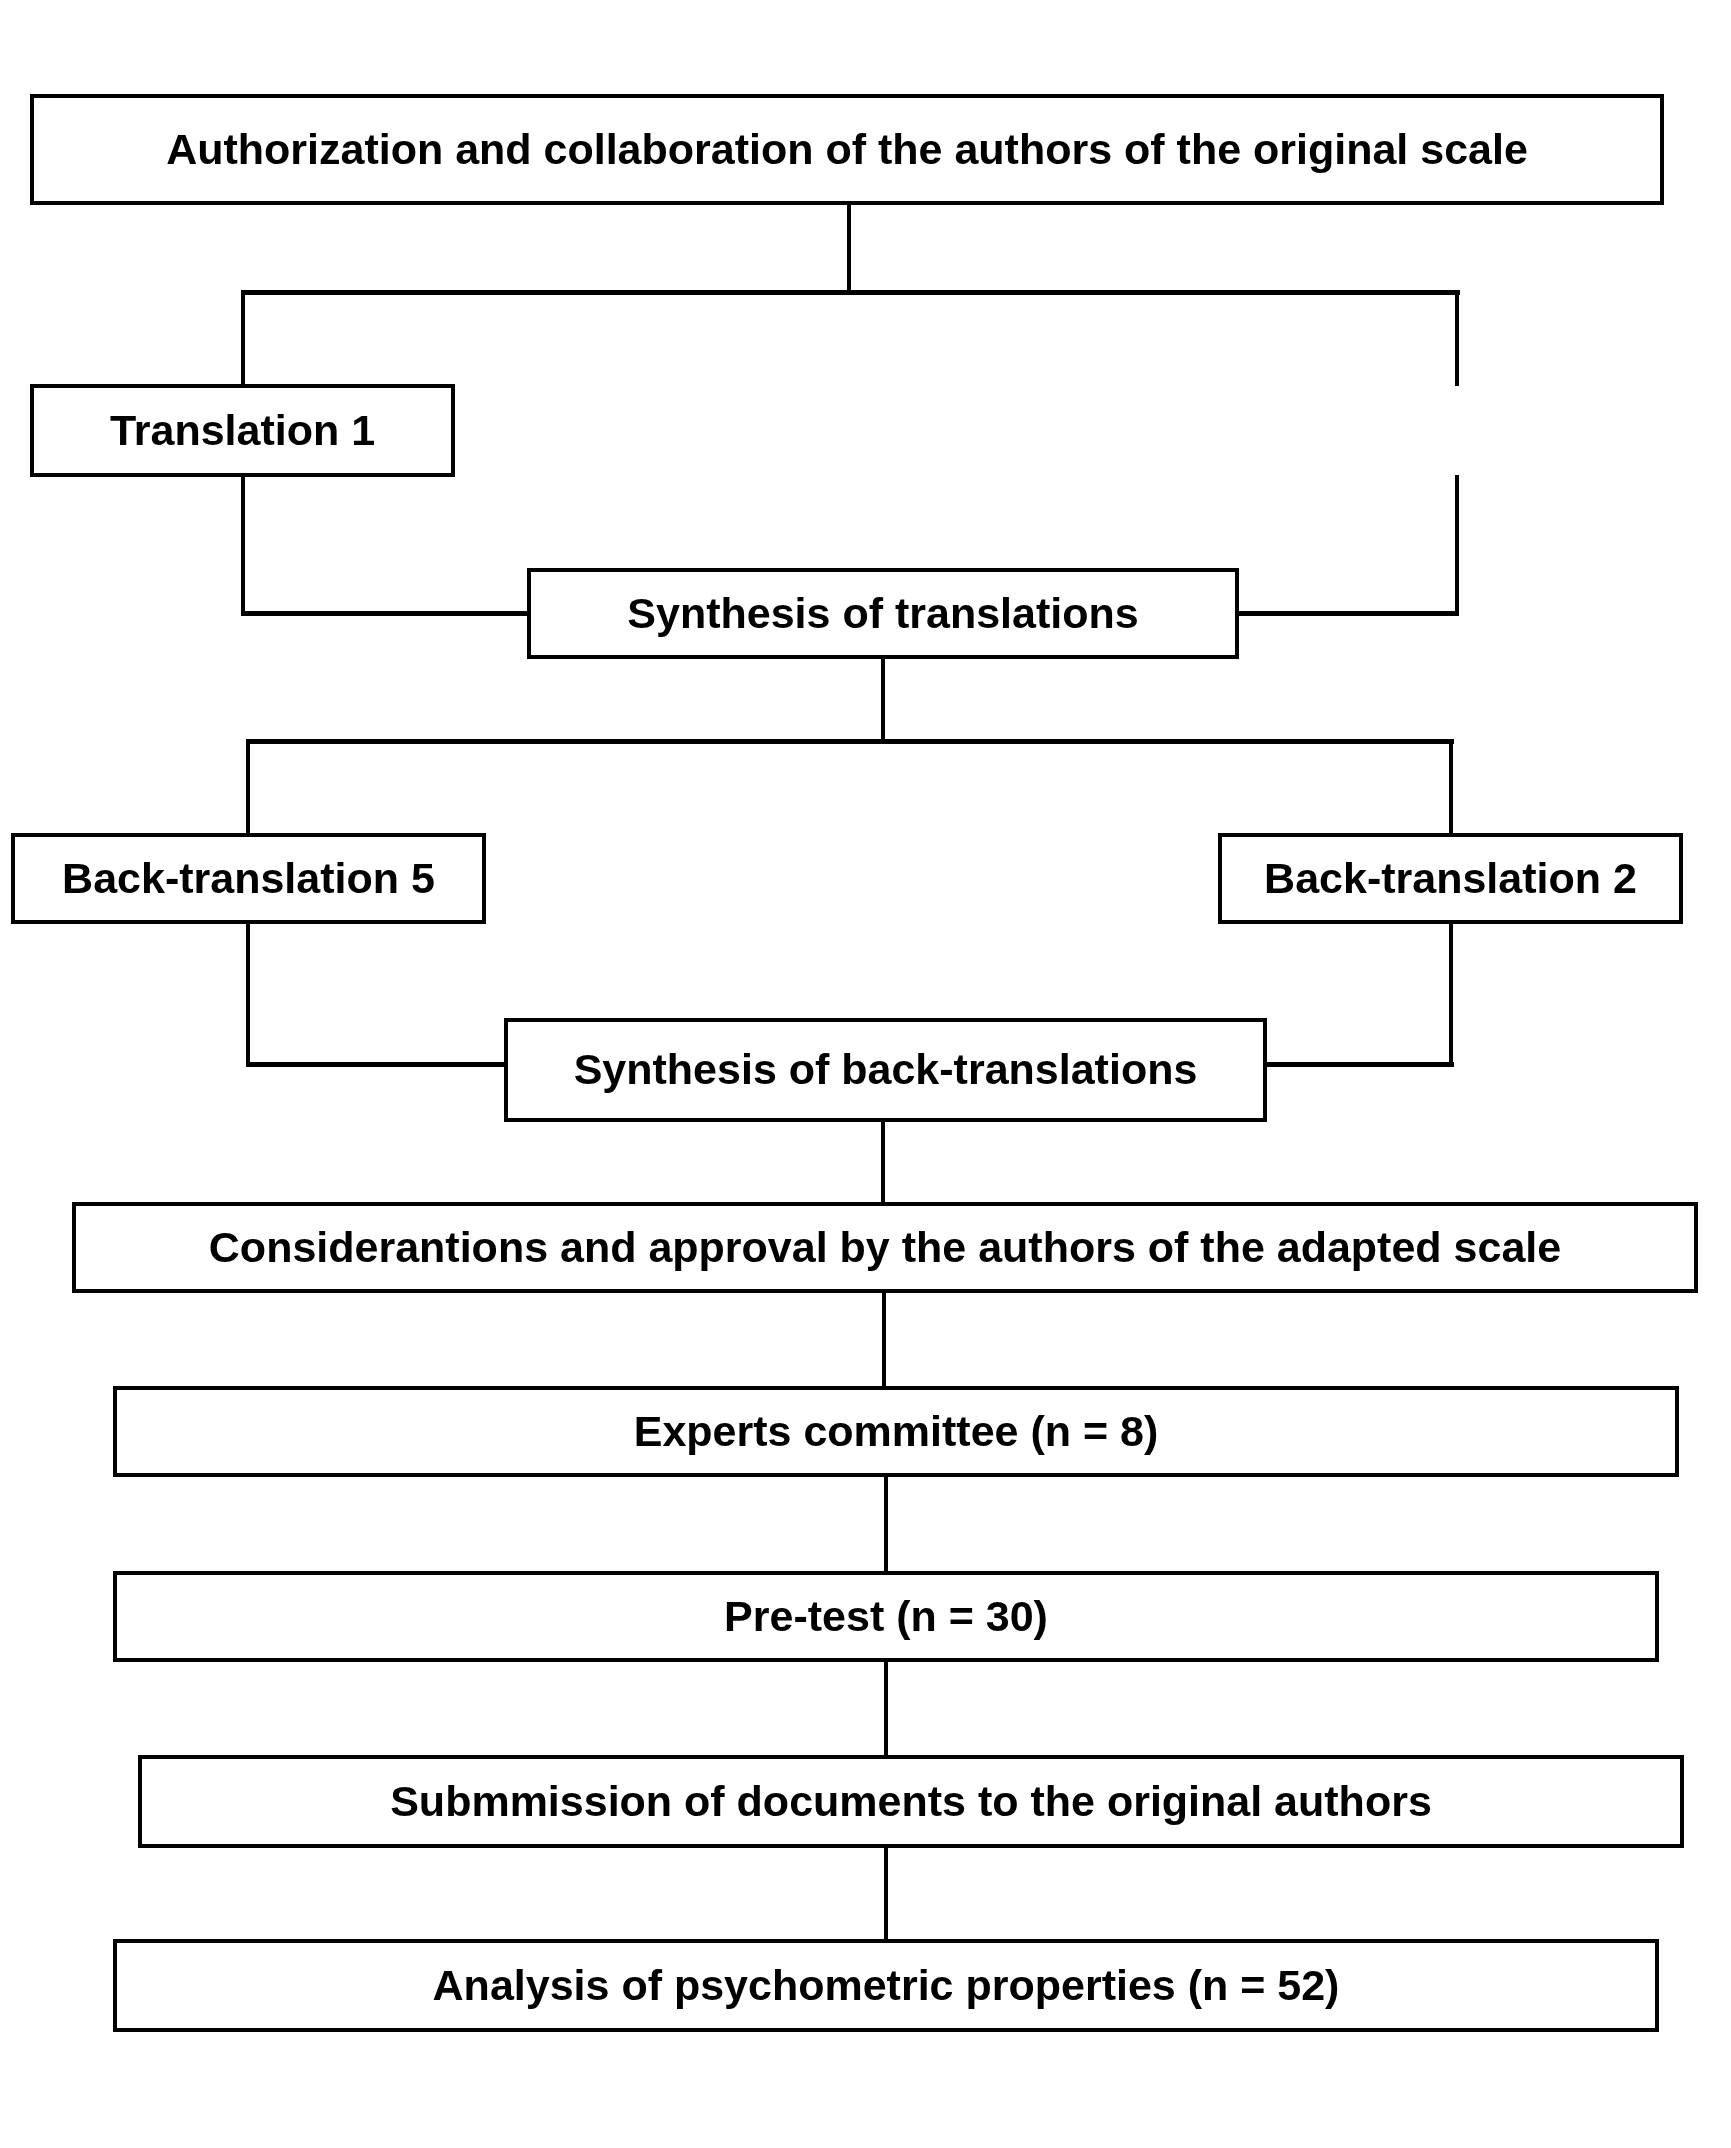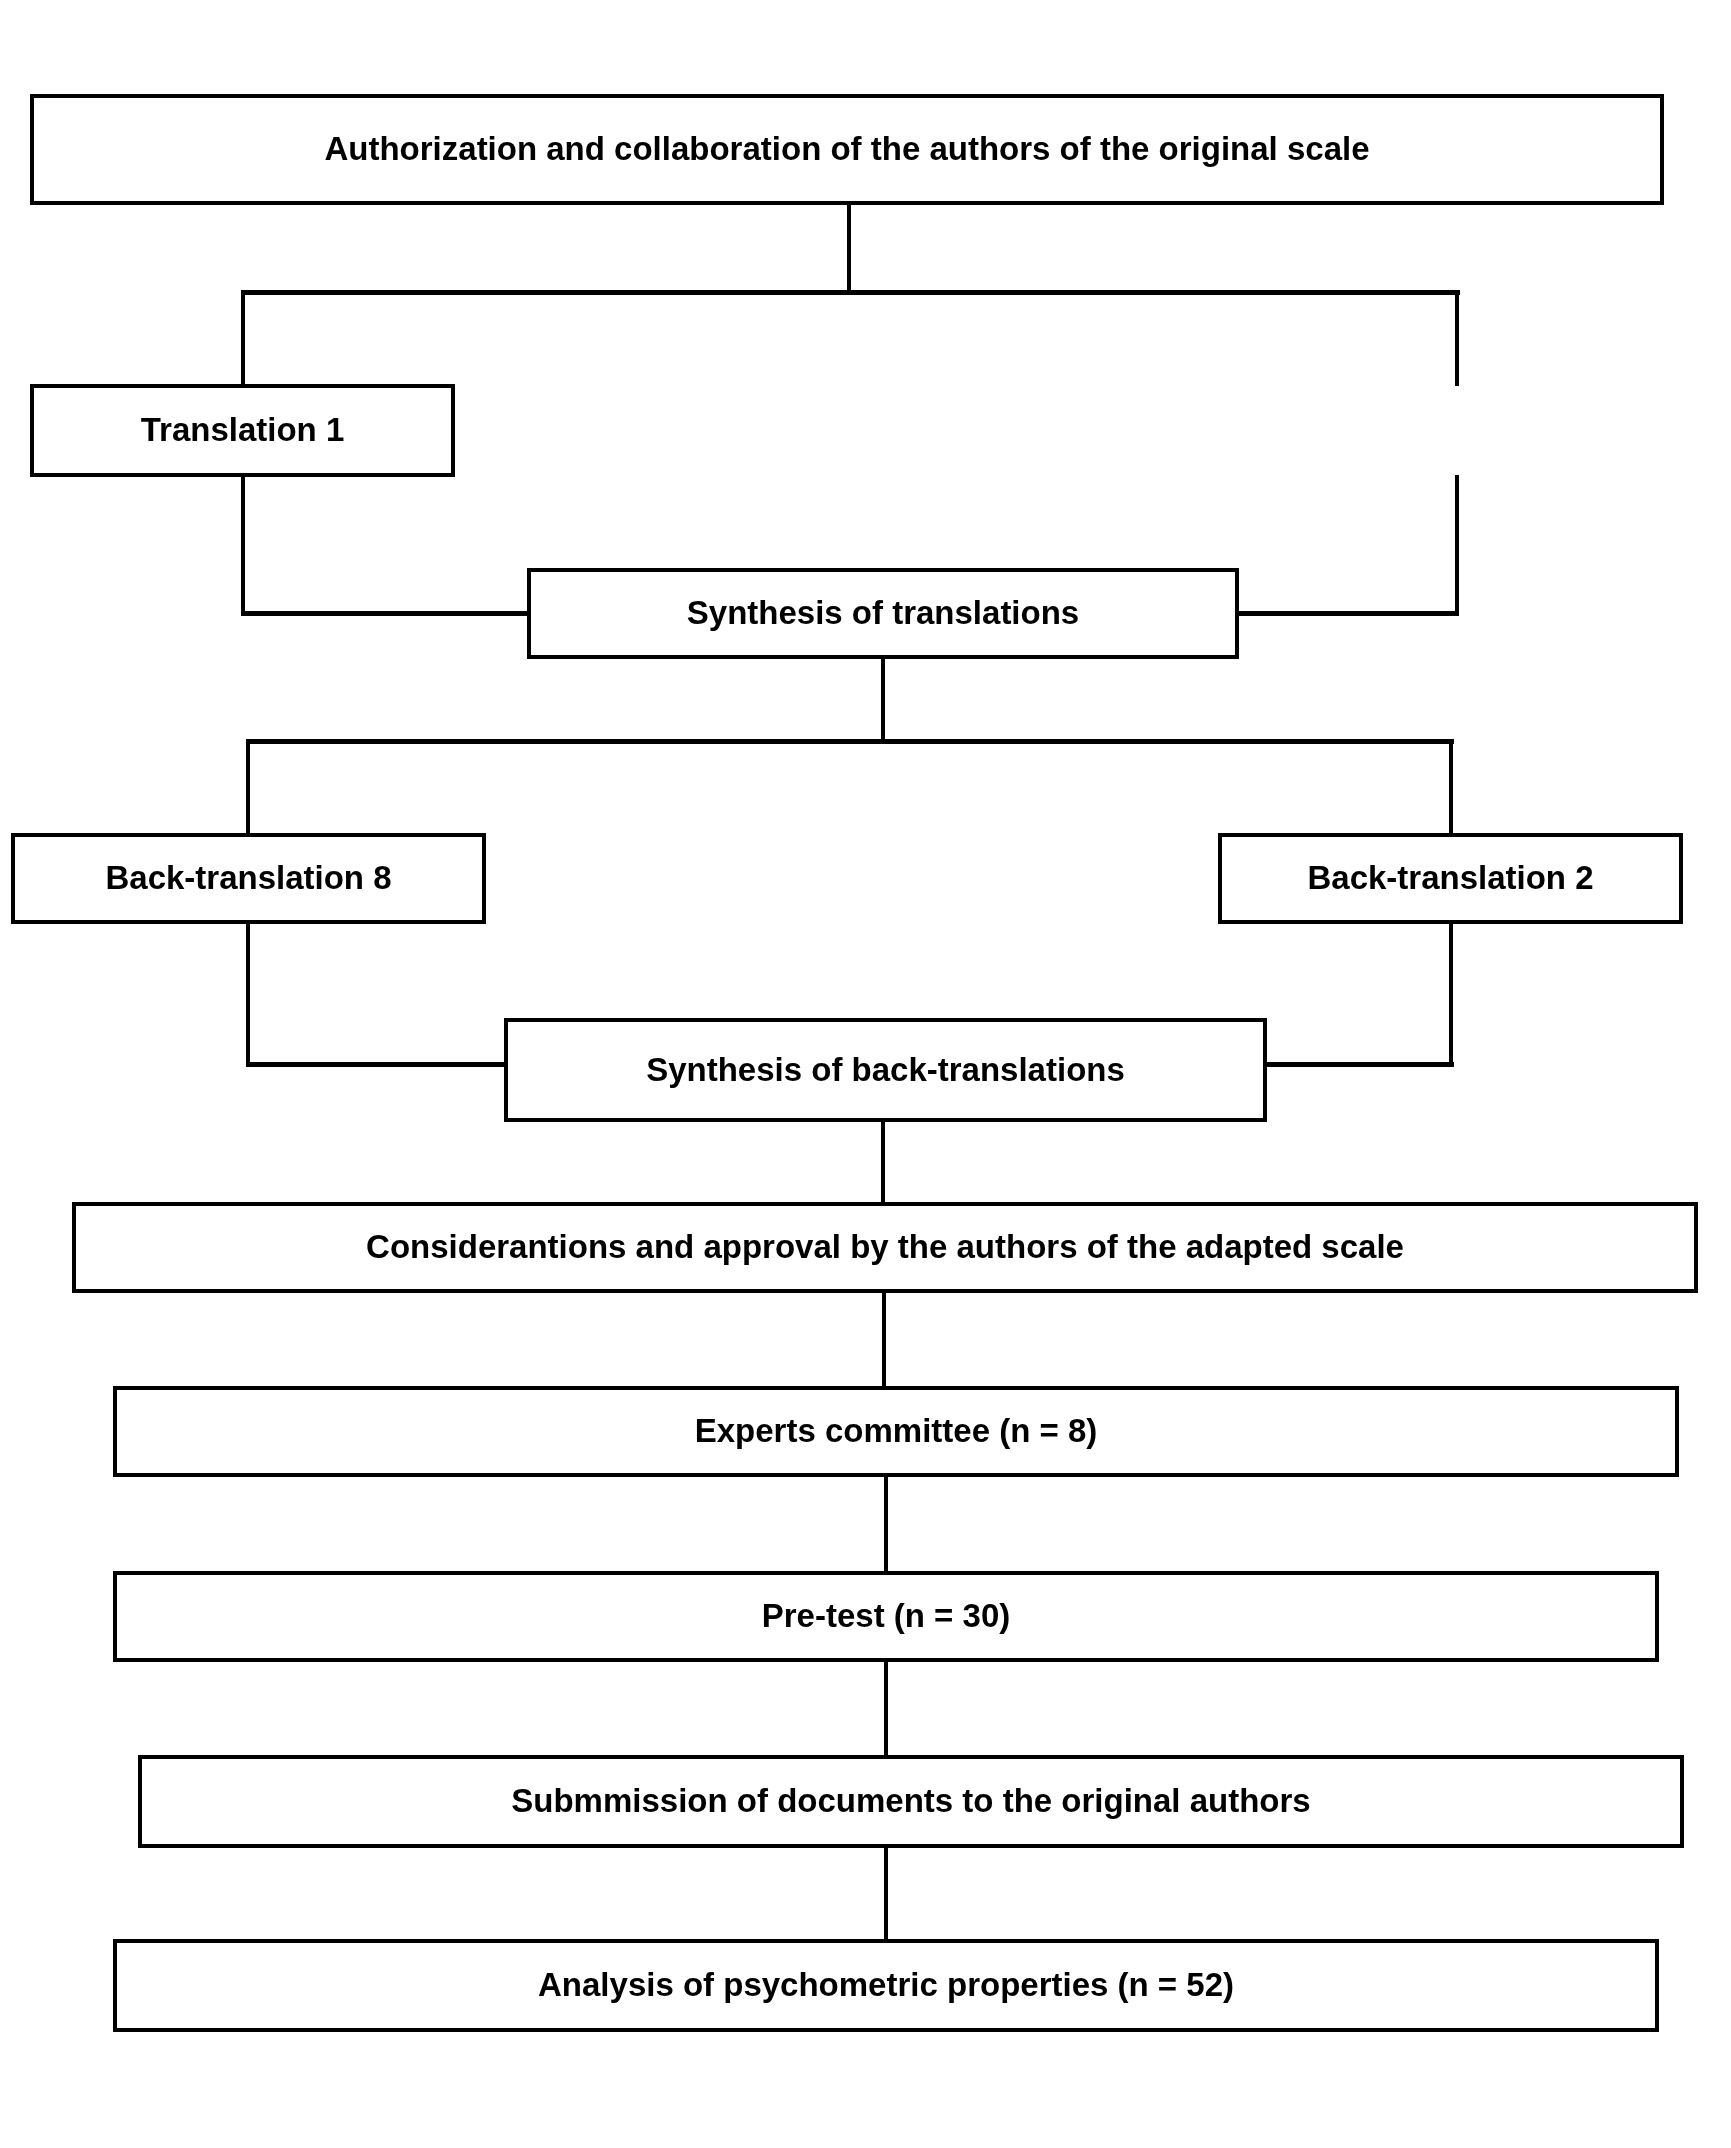--- a/index.html
+++ b/index.html
@@ -20,21 +20,21 @@
     box-sizing: border-box;
     border: 4.5px solid #000000;
     background: #ffffff;
     display: flex;
     align-items: center;
     justify-content: center;
     text-align: center;
     z-index: 2;
   }
   .node .label {
-    font-size: 33px;
+    font-size: 43px;
     font-weight: 700;
     color: #000000;
     line-height: 1.1;
     letter-spacing: 0px;
     white-space: nowrap;
   }
   .vline {
     position: absolute;
     width: 3.6px;
     background: #000000;
@@ -96,21 +96,21 @@
   <div class="node" id="n-translation1">
     <span class="label">Translation 1</span>
   </div>
 
 
   <div class="node" id="n-syntrans">
     <span class="label">Synthesis of translations</span>
   </div>
 
   <div class="node" id="n-backtrans1">
-    <span class="label">Back-translation 8</span>
+    <span class="label">Back-translation 5</span>
   </div>
 
   <div class="node" id="n-backtrans2">
     <span class="label">Back-translation 2</span>
   </div>
 
   <div class="node" id="n-synback">
     <span class="label">Synthesis of back-translations</span>
   </div>
 

